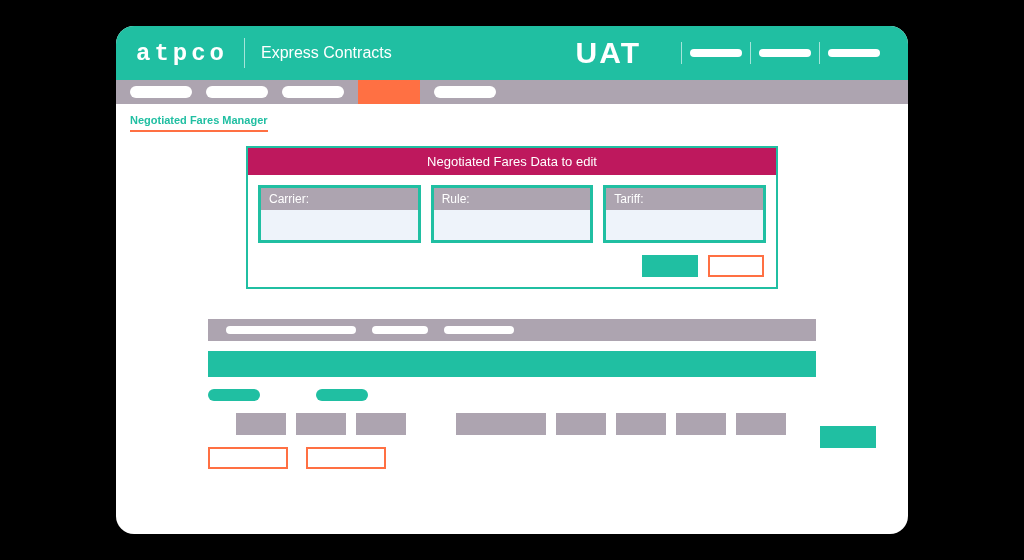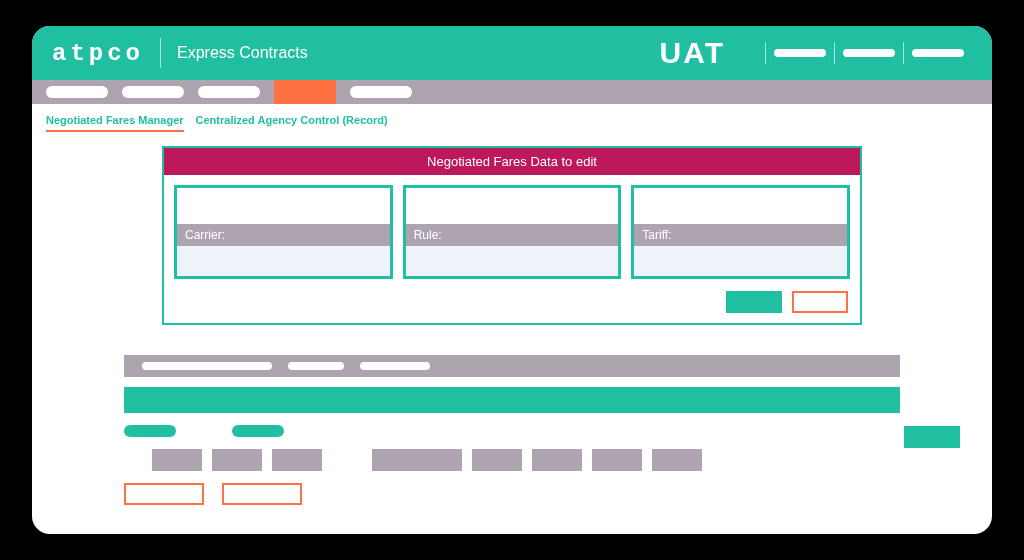--- a/index.html
+++ b/index.html
@@ -1,37 +1,37 @@
 <!DOCTYPE html>
 <html><head>
 <meta charset="utf-8">
 <style>
 * { box-sizing: border-box; margin: 0; padding: 0; }
 body { background: #000; font-family: Arial, sans-serif; display: flex; align-items: center; justify-content: center; width: 1024px; height: 560px; }
-.window { width: 960px; height: 508px; background: #fff; border-radius: 18px; overflow: hidden; position: relative; }
+.window { width: 792px; height: 508px; background: #fff; border-radius: 18px; overflow: hidden; position: relative; }
 .header { background: #20bfa2; height: 54px; display: flex; align-items: center; padding: 0 20px; color: #fff; }
 .logo { font-family: 'Courier New', monospace; font-size: 24px; letter-spacing: 4px; font-weight: bold; }
 .logo-divider { width: 1px; height: 30px; background: rgba(255,255,255,0.6); margin: 0 16px; }
 .app-title { font-size: 16px; }
 .env-badge { margin-left: auto; font-family: Liberation Sans, sans-serif; font-size: 30px; font-weight: bold; letter-spacing: 2px; }
 .header-right { display: flex; margin-left: 40px; gap: 0; }
 .header-right .pill { width: 52px; height: 8px; background: #fff; border-radius: 4px; margin: 0 8px; }
 .header-right .divider { width: 1px; height: 22px; background: rgba(255,255,255,0.6); }
 .menubar { background: #ada4b0; height: 24px; display: flex; align-items: center; padding: 0 14px; gap: 14px; }
 .menubar .item { width: 62px; height: 12px; background: #fff; border-radius: 7px; }
 .menubar .item.active { background: #ff7043; width: 62px; height: 24px; border-radius: 0; }
 .subnav { display: flex; gap: 12px; padding: 10px 14px 6px; font-size: 11px; font-weight: bold; }
 .subnav a { color: #20bfa2; text-decoration: none; padding-bottom: 4px; }
 .subnav a.active { border-bottom: 2px solid #ff7043; }
 .panel { margin: 8px 130px 0 130px; border: 2px solid #20bfa2; }
 .panel-header { background: #be185d; color: #fff; font-size: 13px; padding: 6px 10px; text-align: center; }
 .panel-body { padding: 10px; }
 .fields { display: flex; gap: 10px; }
 .field { border: 3px solid #20bfa2; flex: 1; }
-.field-label { background: #ada4b0; color: #fff; font-size: 12px; padding: 4px 8px; margin-top: 36px; }
+.field-label { background: #ada4b0; color: #fff; font-size: 12px; padding: 4px 8px; }
 .field-input { height: 30px; background: #eef3fa; border: 0; width: 100%; }
 .panel-actions { display: flex; justify-content: flex-end; gap: 10px; margin-top: 12px; padding-right: 2px; }
 .btn-teal { width: 56px; height: 22px; background: #20bfa2; border: 0; }
 .btn-outline { width: 56px; height: 22px; background: #fff; border: 2px solid #ff7043; }
 .lower { margin: 30px 92px 0 92px; }
 .lower-toolbar { background: #ada4b0; height: 22px; display: flex; align-items: center; padding: 0 18px; gap: 16px; }
 .lower-toolbar .pill { height: 8px; background: #fff; border-radius: 4px; }
 .lower-toolbar .pill.w1 { width: 130px; }
 .lower-toolbar .pill.w2 { width: 56px; }
 .lower-toolbar .pill.w3 { width: 70px; }
@@ -75,21 +75,20 @@
   <div class="menubar">
     <div class="item"></div>
     <div class="item"></div>
     <div class="item"></div>
     <div class="item active"></div>
     <div class="item"></div>
   </div>
 
   <div class="subnav">
     <a href="#" class="active">Negotiated Fares Manager</a>
-    <a href="#">Centralized Agency Control (Record)</a>
   </div>
 
   <div class="panel">
     <div class="panel-header">Negotiated Fares Data to edit</div>
     <div class="panel-body">
       <div class="fields">
         <div class="field">
           <div class="field-label">Carrier:</div>
           <input class="field-input" value="" style="">
         </div>

